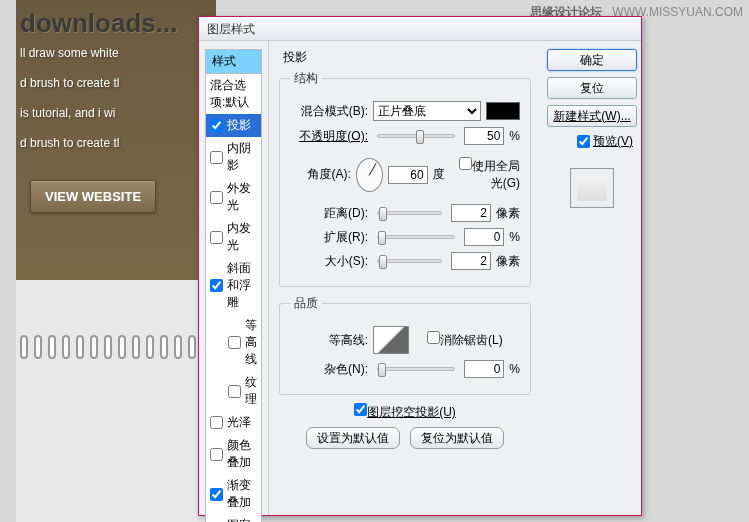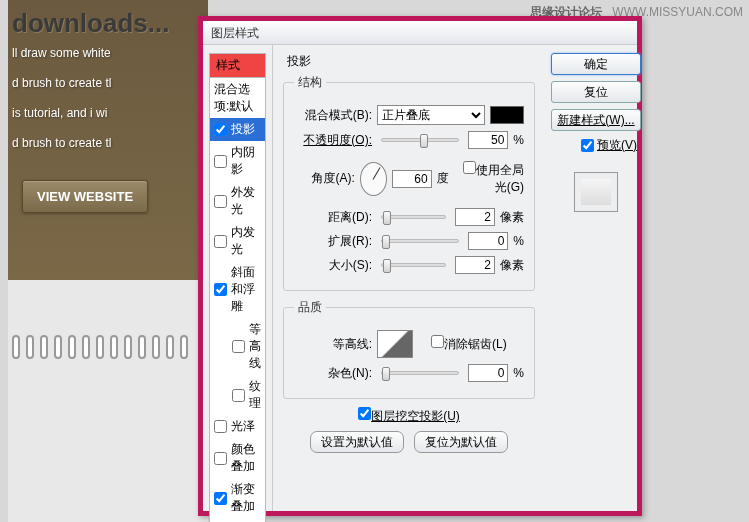--- a/index.html
+++ b/index.html
@@ -1,32 +1,32 @@
 <!DOCTYPE html>
 <html><head>
 <meta charset="utf-8">
 <style>
 *{box-sizing:border-box;margin:0;padding:0;font-family:"Microsoft YaHei",SimSun,Arial,sans-serif;font-size:12px}
 body{width:749px;height:522px;overflow:hidden;background:#d8d8d8;position:relative}
-.bg-left{position:absolute;left:8px;top:0;width:200px;height:522px;background:linear-gradient(180deg,#6b5a3f 0%,#7a6847 280px,#e8e8e8 280px,#e8e8e8 100%)}
+.bg-left{position:absolute;left:16px;top:0;width:200px;height:522px;background:linear-gradient(180deg,#6b5a3f 0%,#7a6847 280px,#e8e8e8 280px,#e8e8e8 100%)}
 .bg-text{color:#fff;text-shadow:1px 1px 2px rgba(0,0,0,.4);padding:8px 4px;font-size:14px;line-height:30px}
 .bg-heading{font-size:26px;font-weight:700;color:#3a3a3a;text-shadow:1px 1px #8a7a5a}
 .view-btn{display:inline-block;margin:14px 0 0 14px;padding:8px 14px;background:linear-gradient(#9a8a6a,#7a6a4a);border:1px solid #5a4a2a;color:#fff;font-weight:700;font-size:13px;border-radius:3px;box-shadow:inset 0 1px rgba(255,255,255,.2),0 1px 3px rgba(0,0,0,.3)}
 .spiral{position:absolute;left:0;top:335px;width:200px;height:30px;display:flex;gap:6px;padding-left:4px}
 .spiral span{width:8px;height:24px;border:2px solid #999;border-radius:6px;background:#fff}
 .watermark{position:absolute;right:6px;top:4px;font-size:11px;color:#888}
 .watermark b{color:#666;margin-right:10px}
-.dialog{position:absolute;left:198px;top:16px;width:444px;height:500px;background:#eef0f2;border:5px solid #be185d;box-shadow:2px 2px 6px rgba(0,0,0,.3)}
+.dialog{position:absolute;left:198px;top:16px;width:444px;height:500px;background:#eef0f2;border:1px solid #be185d;box-shadow:2px 2px 6px rgba(0,0,0,.3)}
 .titlebar{height:24px;background:linear-gradient(#fefefe,#e3e7ec);border-bottom:1px solid #c8ccd2;padding:4px 8px;font-size:12px;color:#333}
 .dlg-body{display:flex;height:calc(100% - 24px)}
 .col-left{width:112px;border-right:1px solid #c8ccd2;padding:8px 0}
 .col-mid{flex:1;padding:8px 10px}
 .col-right{width:102px;padding:8px 6px}
 .styles-box{border:1px solid #b8bcc2;margin:0 6px;background:#fff}
-.styles-hdr{border-bottom:1px solid #b8bcc2;padding:3px 6px;background:#ef4444}
+.styles-hdr{border-bottom:1px solid #b8bcc2;padding:3px 6px;background:#7dd3fc}
 .style-row{display:flex;align-items:center;padding:3px 4px;gap:4px;cursor:pointer}
 .style-row.sel{background:#2a6fd6;color:#fff}
 .style-row input{margin:0}
 .style-row.indent{padding-left:22px}
 fieldset{border:1px solid #c8ccd2;border-radius:3px;padding:8px 10px 10px;margin-bottom:8px}
 legend{padding:0 4px;color:#333}
 .row{display:flex;align-items:center;margin:6px 0;gap:5px}
 .row label{display:inline-block;text-align:right}
 .lbl-w{width:78px}
 select{height:20px;border:1px solid #888;background:#fff}

